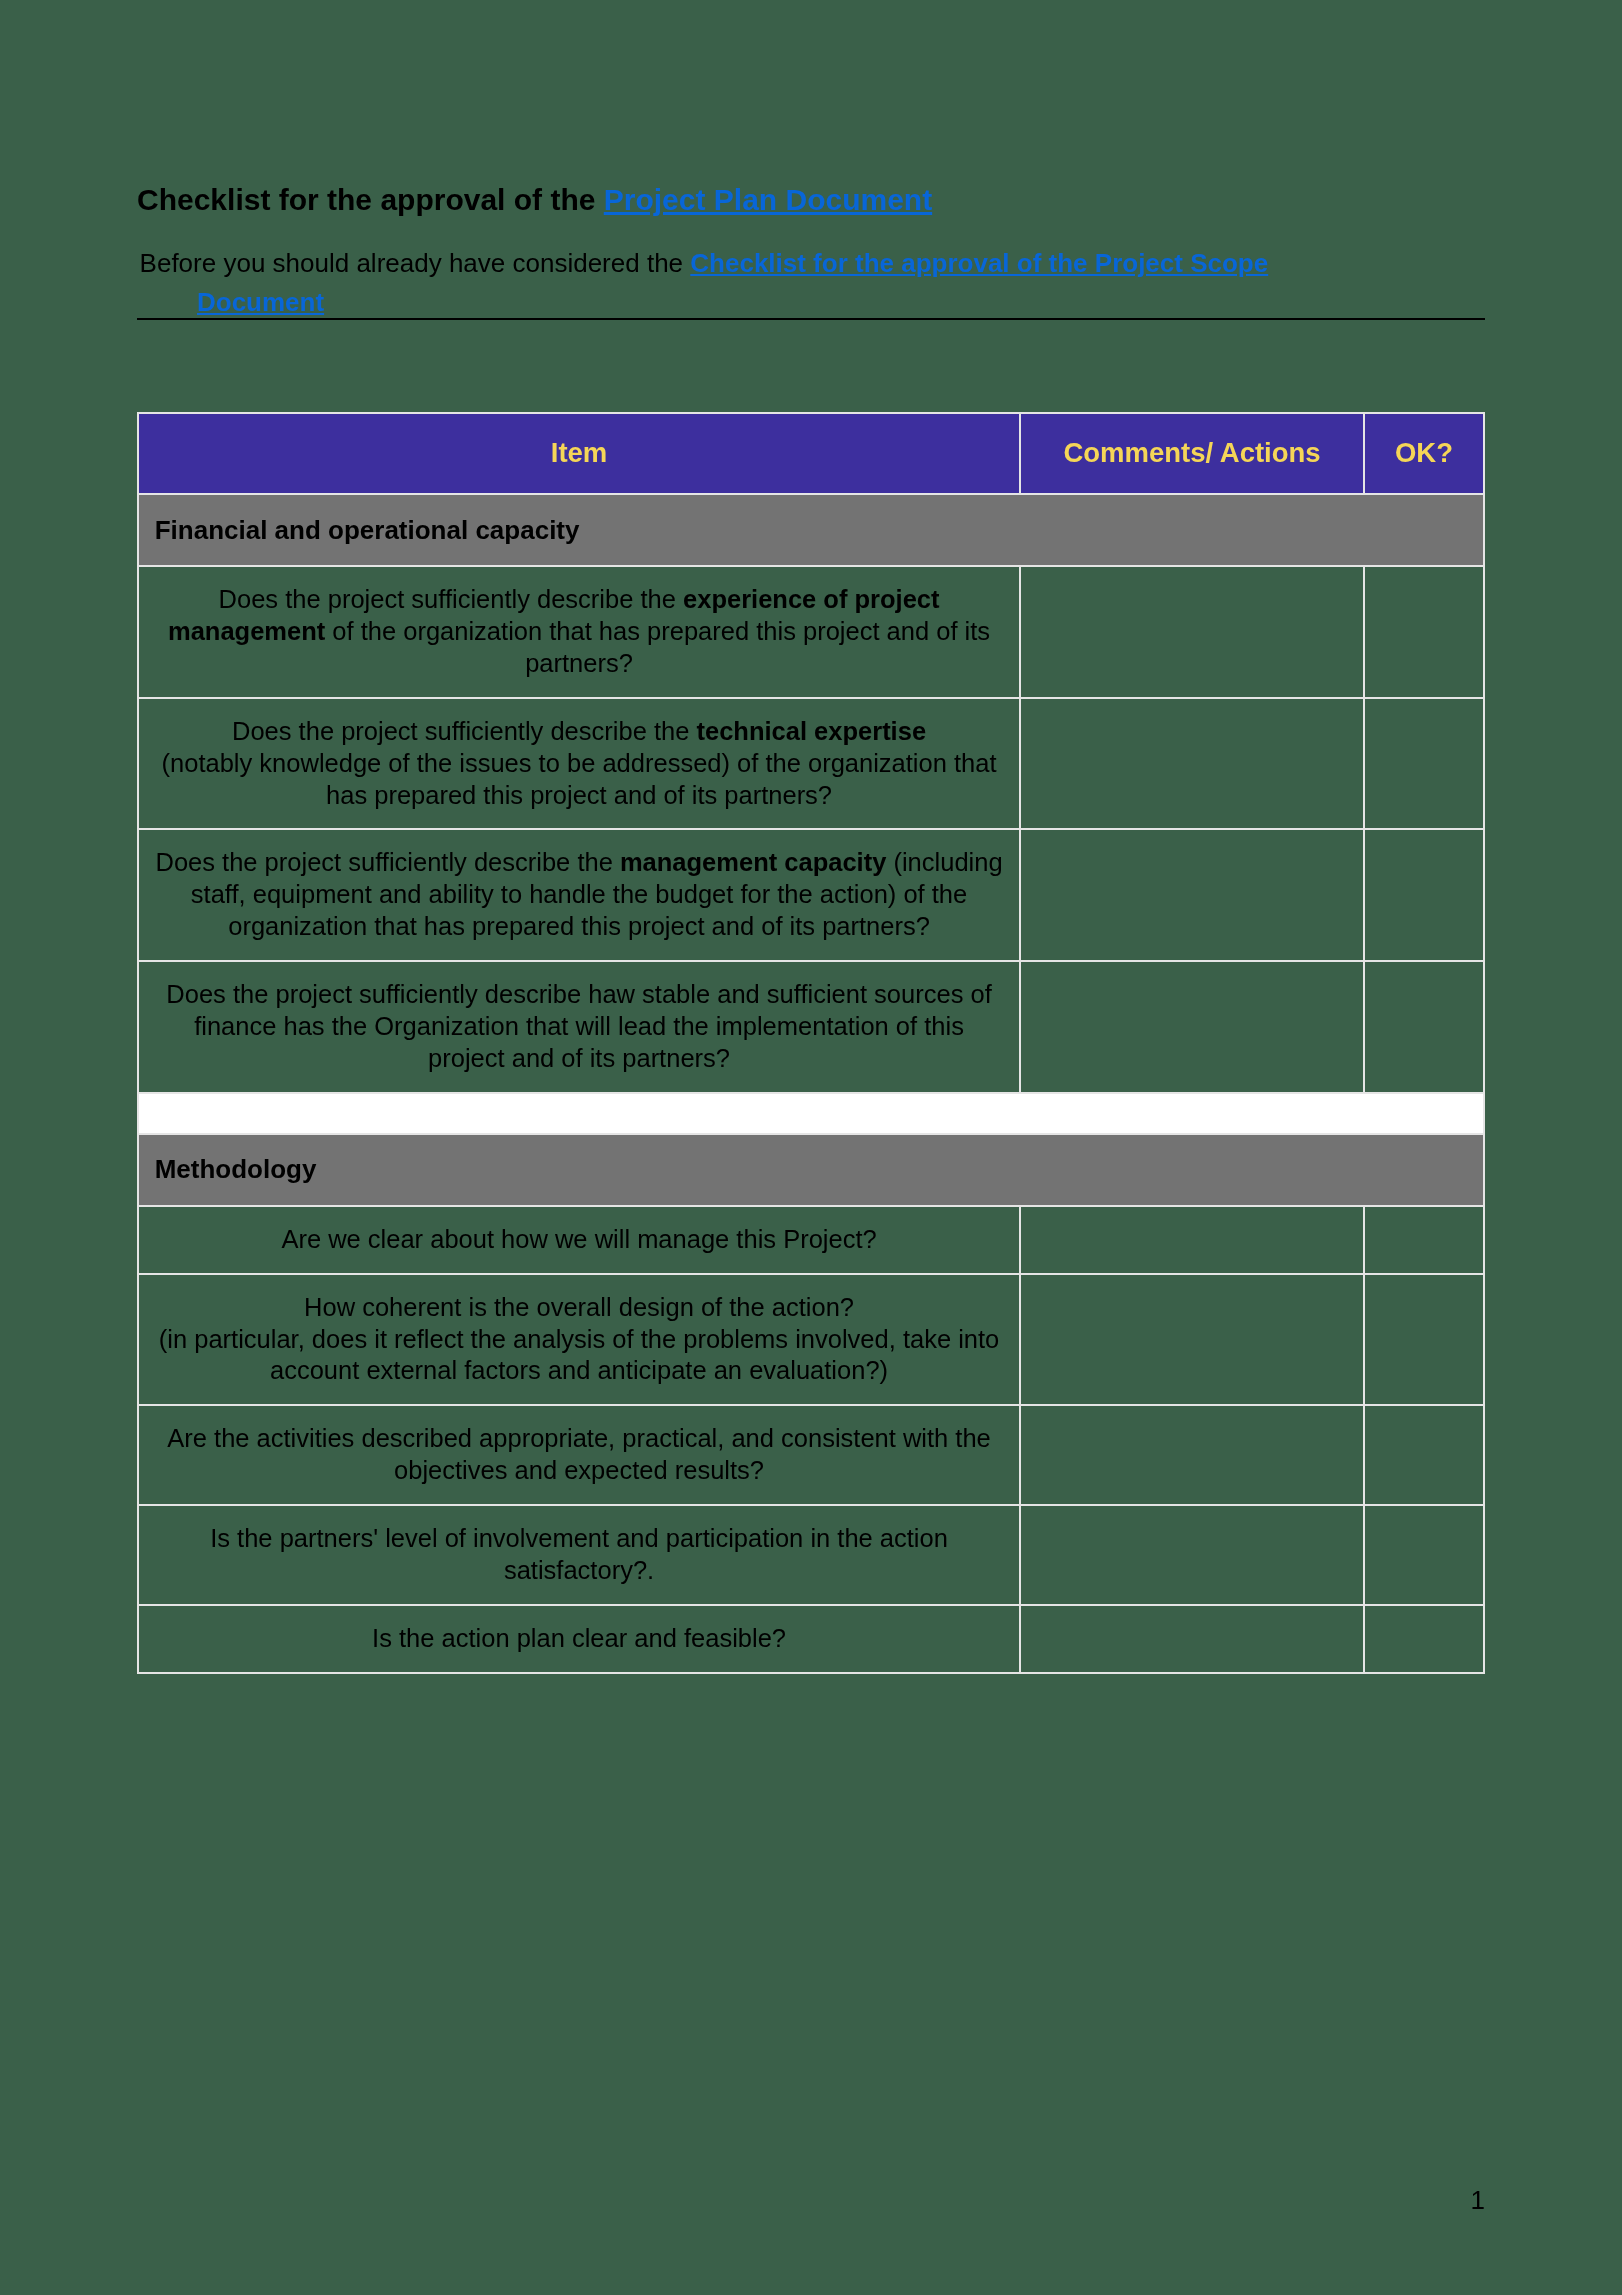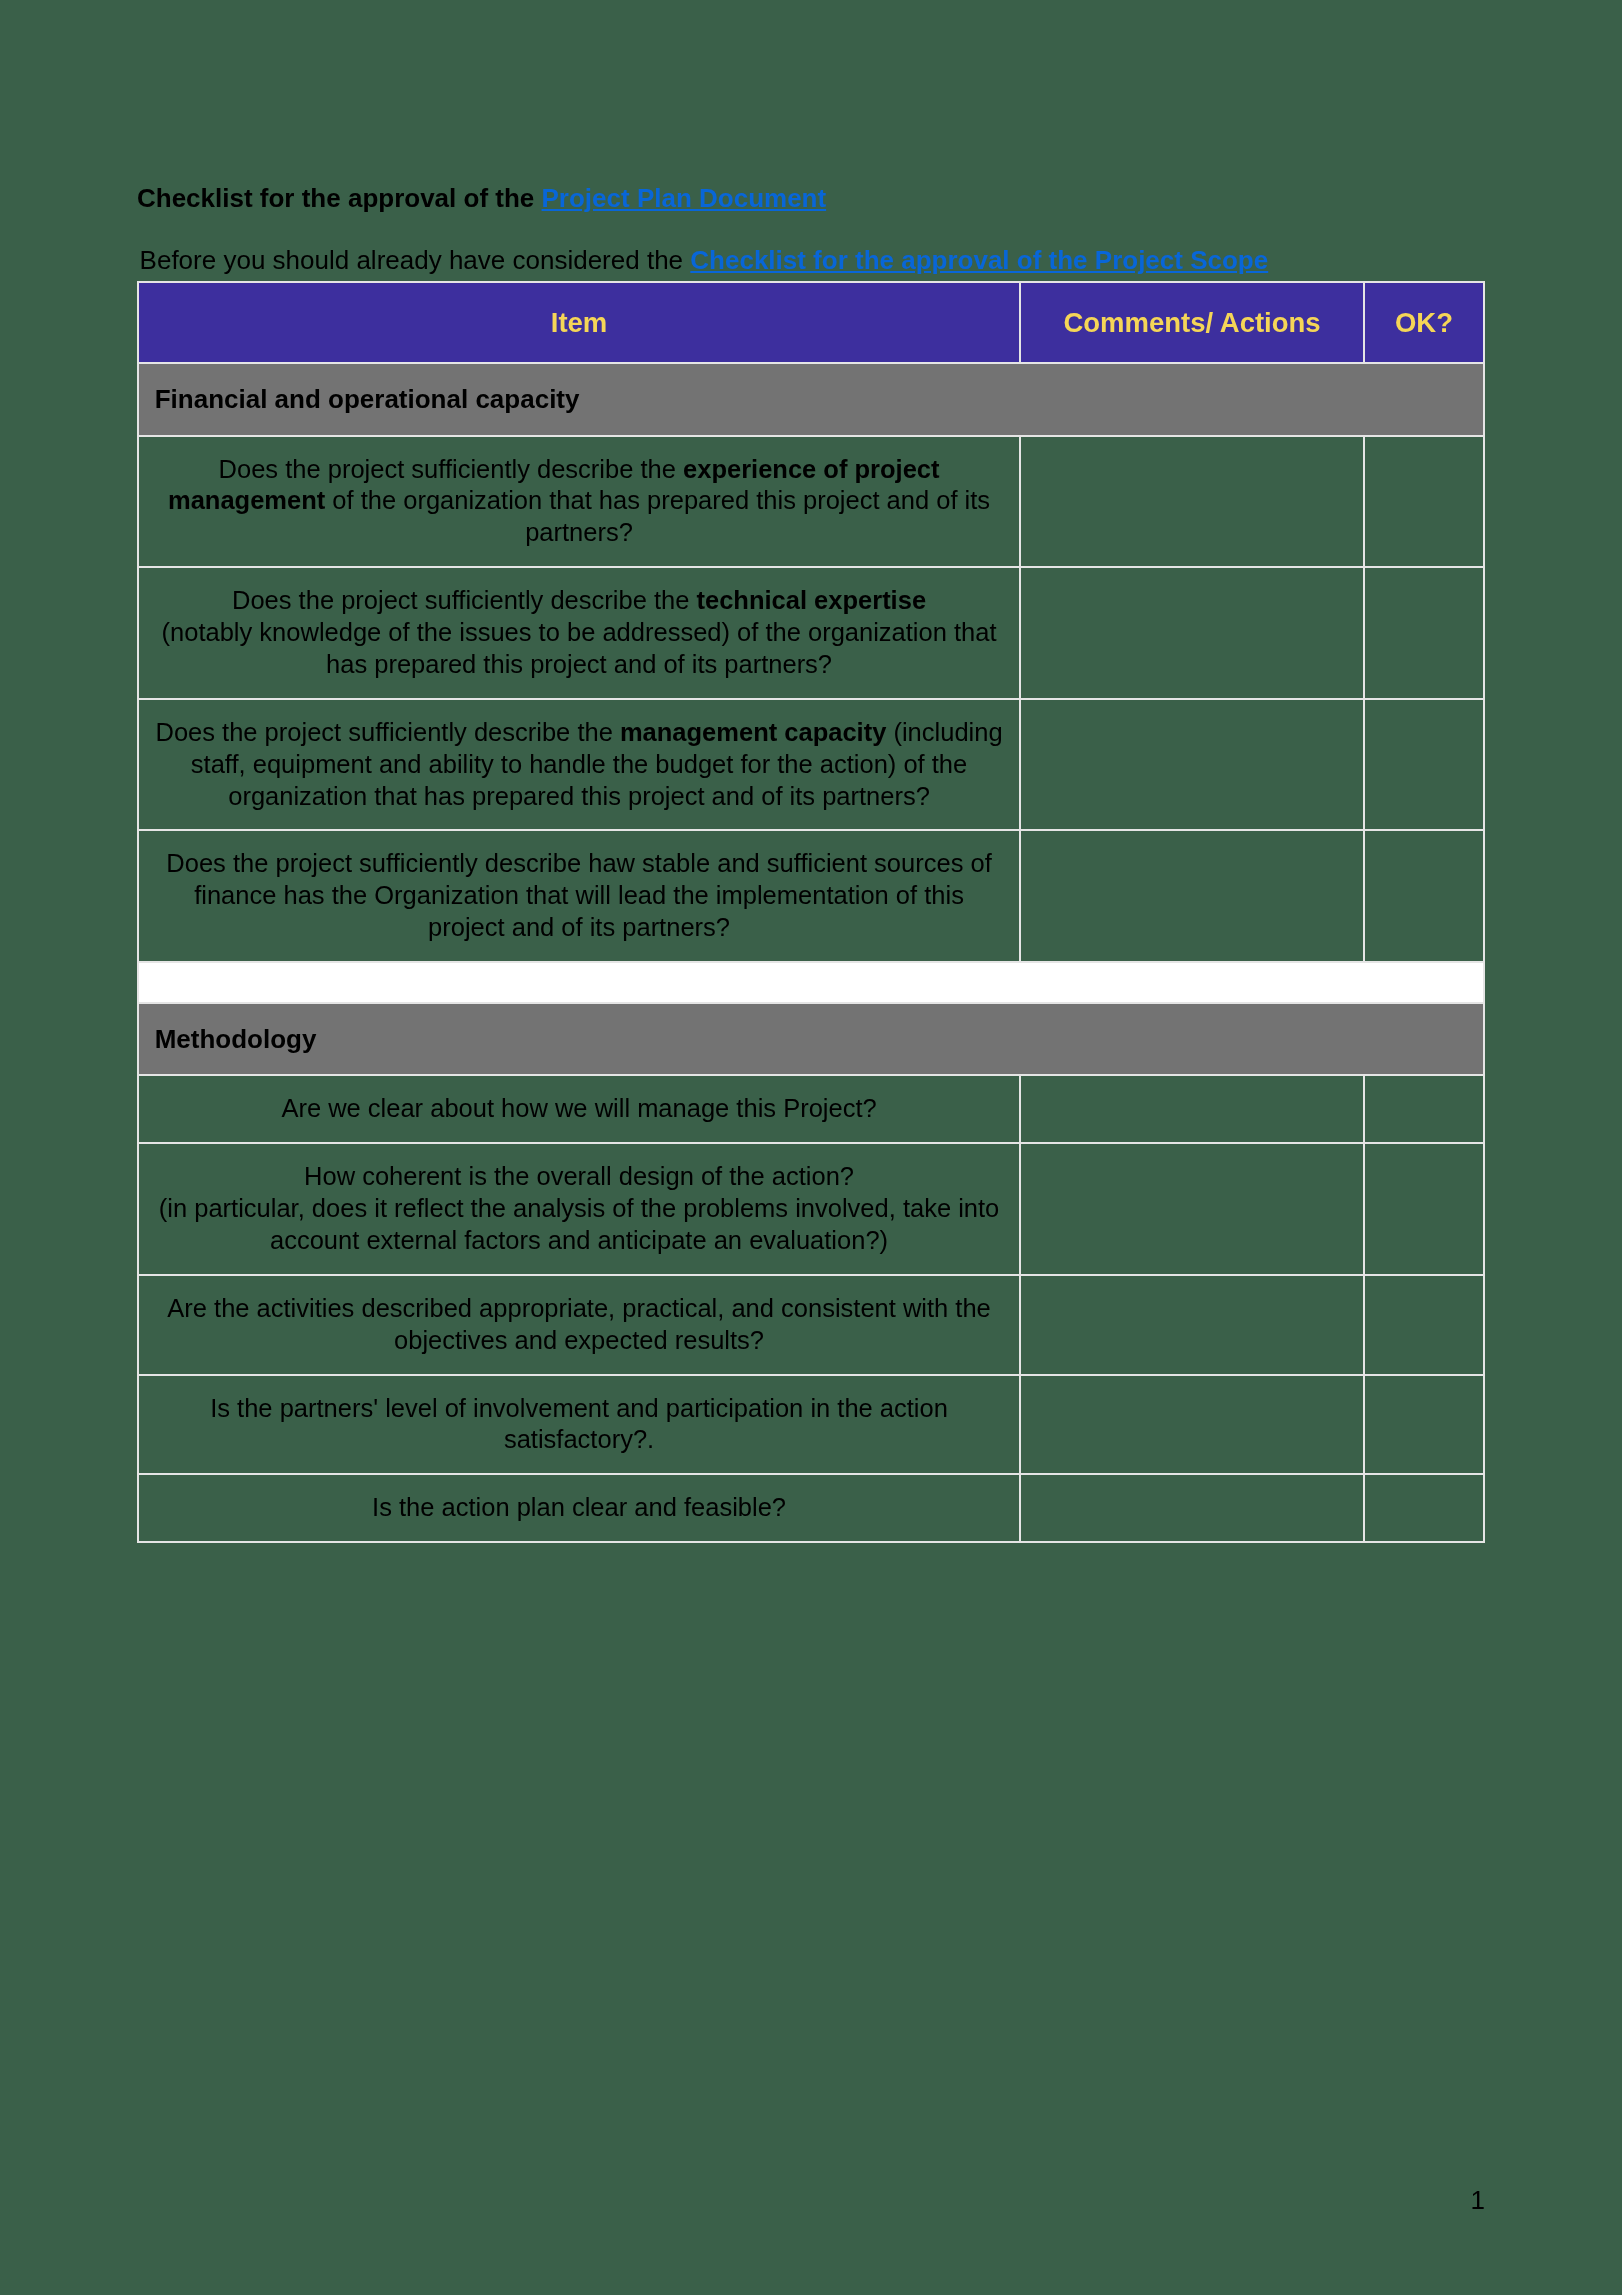--- a/index.html
+++ b/index.html
@@ -11,21 +11,21 @@
       font-family: Arial, Helvetica, sans-serif;
       background: #3a6049;
       width: 1622px;
       height: 2295px;
       position: relative;
     }
     .page {
       padding: 183px 137px 65px 137px;
     }
     .title {
-      font-size: 26px;
+      font-size: 30px;
       font-weight: bold;
       margin-bottom: 31px;
       color: #000;
     }
     .title a {
       color: #0866d8;
       text-decoration: underline;
     }
     .intro {
       font-size: 26px;
@@ -113,20 +113,23 @@
 <body>
 
 <div class="page">
   <div class="title">
     <span>Checklist for the approval of the </span><a href="#">Project Plan Document</a>
   </div>
 
   <div class="intro">
     <span>Before you should already have considered the  </span><a href="#" class="intro-link">Checklist for the approval of the Project Scope</a>
   </div>
+  <div class="divider">
+    <a href="#" class="intro-link-continue">Document</a>
+  </div>
 
   <table class="checklist-table">
     <tbody id="table-body">
       <tr class="header-row">
         <th class="col-item">Item</th>
         <th class="col-comments">Comments/ Actions</th>
         <th class="col-ok">OK?</th>
       </tr>
     <tr class="section-row">
           <td colspan="3">Financial and operational capacity</td>

